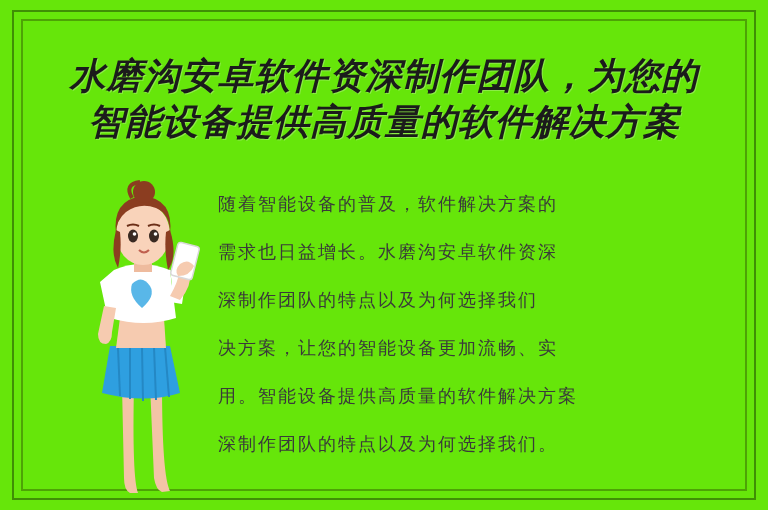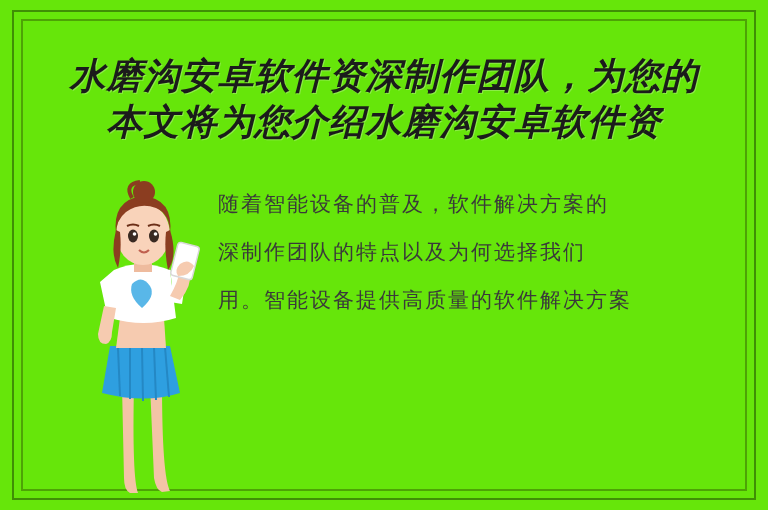--- a/index.html
+++ b/index.html
@@ -60,21 +60,21 @@
   }
   .body-text {
     position: absolute;
     left: 218px;
     top: 180px;
     width: 504px;
     z-index: 5;
   }
   .body-line {
     font-family: "DejaVu Serif", serif;
-    font-size: 21px;
+    font-size: 18px;
     line-height: 48px;
     color: #3a3a3a;
     letter-spacing: 2px;
     white-space: nowrap;
   }
 
   
   .character {
     position: absolute;
     left: 70px;
@@ -88,27 +88,30 @@
 </head>
 <body>
 
 <div class="poster">
 
   <div class="frame-outer"></div>
   <div class="frame-inner"></div>
 
   <div class="title-block">
     <div class="title-line">水磨沟安卓软件资深制作团队，为您的</div>
-    <div class="title-line">本文将为您介绍水磨沟安卓软件资</div>
+    <div class="title-line">智能设备提供高质量的软件解决方案</div>
   </div>
 
   <div class="body-text">
     <div class="body-line">随着智能设备的普及，软件解决方案的</div>
+    <div class="body-line">需求也日益增长。水磨沟安卓软件资深</div>
     <div class="body-line">深制作团队的特点以及为何选择我们</div>
+    <div class="body-line">决方案，让您的智能设备更加流畅、实</div>
     <div class="body-line">用。智能设备提供高质量的软件解决方案</div>
+    <div class="body-line">深制作团队的特点以及为何选择我们。</div>
   </div>
 
   <div class="character">
     <svg class="char-svg" width="150" height="320" viewBox="0 0 150 320" xmlns="http://www.w3.org/2000/svg">
 
       <g>
         <path d="M52 208 L54 300 Q54 312 60 315 L68 315 Q62 300 64 206 Z" fill="#f3c4a6"></path>
         <path d="M80 206 L84 300 Q86 312 92 314 L100 313 Q92 298 92 205 Z" fill="#f3c4a6"></path>
       </g>
 

